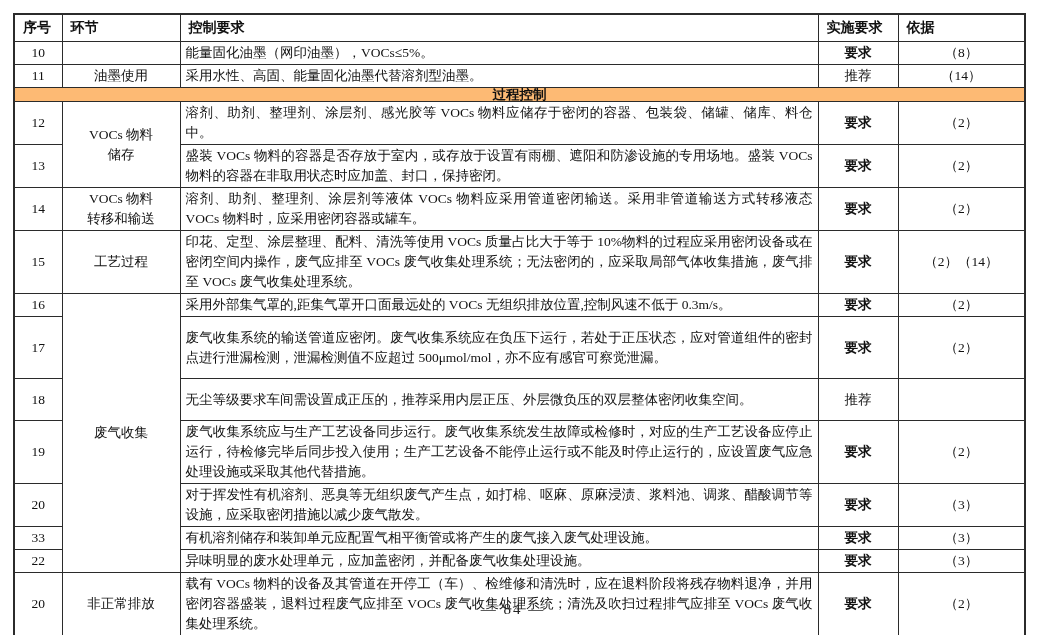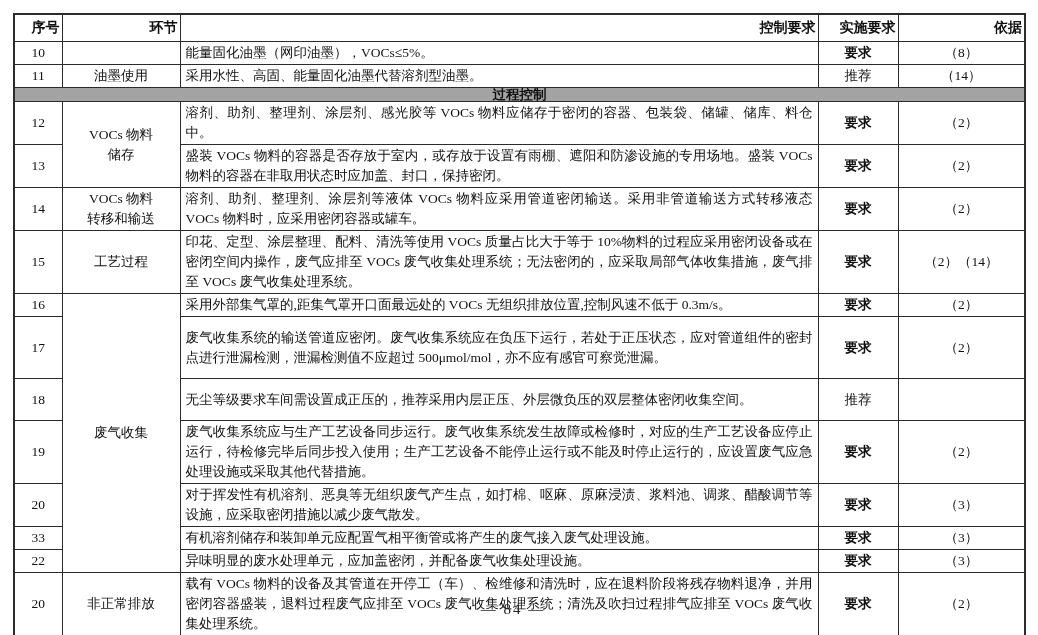--- a/index.html
+++ b/index.html
@@ -22,32 +22,32 @@
     border:1px solid #2b2b2b;
     padding:1px 5px;
     font-size:13.5px;
     line-height:20px;
     vertical-align:middle;
     overflow:hidden;
   }
   .std th{
     font-weight:bold;
     font-size:14px;
-    text-align:right;
+    text-align:left;
     height:24px;
-    padding:1px 2px;
+    padding:1px 8px;
   }
   .c-no{text-align:center;padding:1px 2px;}
   .c-stage{text-align:center;white-space:pre-line;padding:1px 3px;margin-top:32px;}
   .c-control{text-align:justify;}
   .c-impl{text-align:center;padding:1px 2px;font-family:Liberation Serif, serif;}
   .c-basis{text-align:center;padding:1px 2px;}
   .bold{font-weight:bold;}
   tr.section-row td{
-    background:#a3a3a3;
+    background:#fdba74;
     text-align:center;
     font-weight:bold;
     height:13px;
     line-height:13px;
     font-size:13.5px;
     padding:0;
   }
   .footer{
     position:absolute;
     left:0;right:12px;

